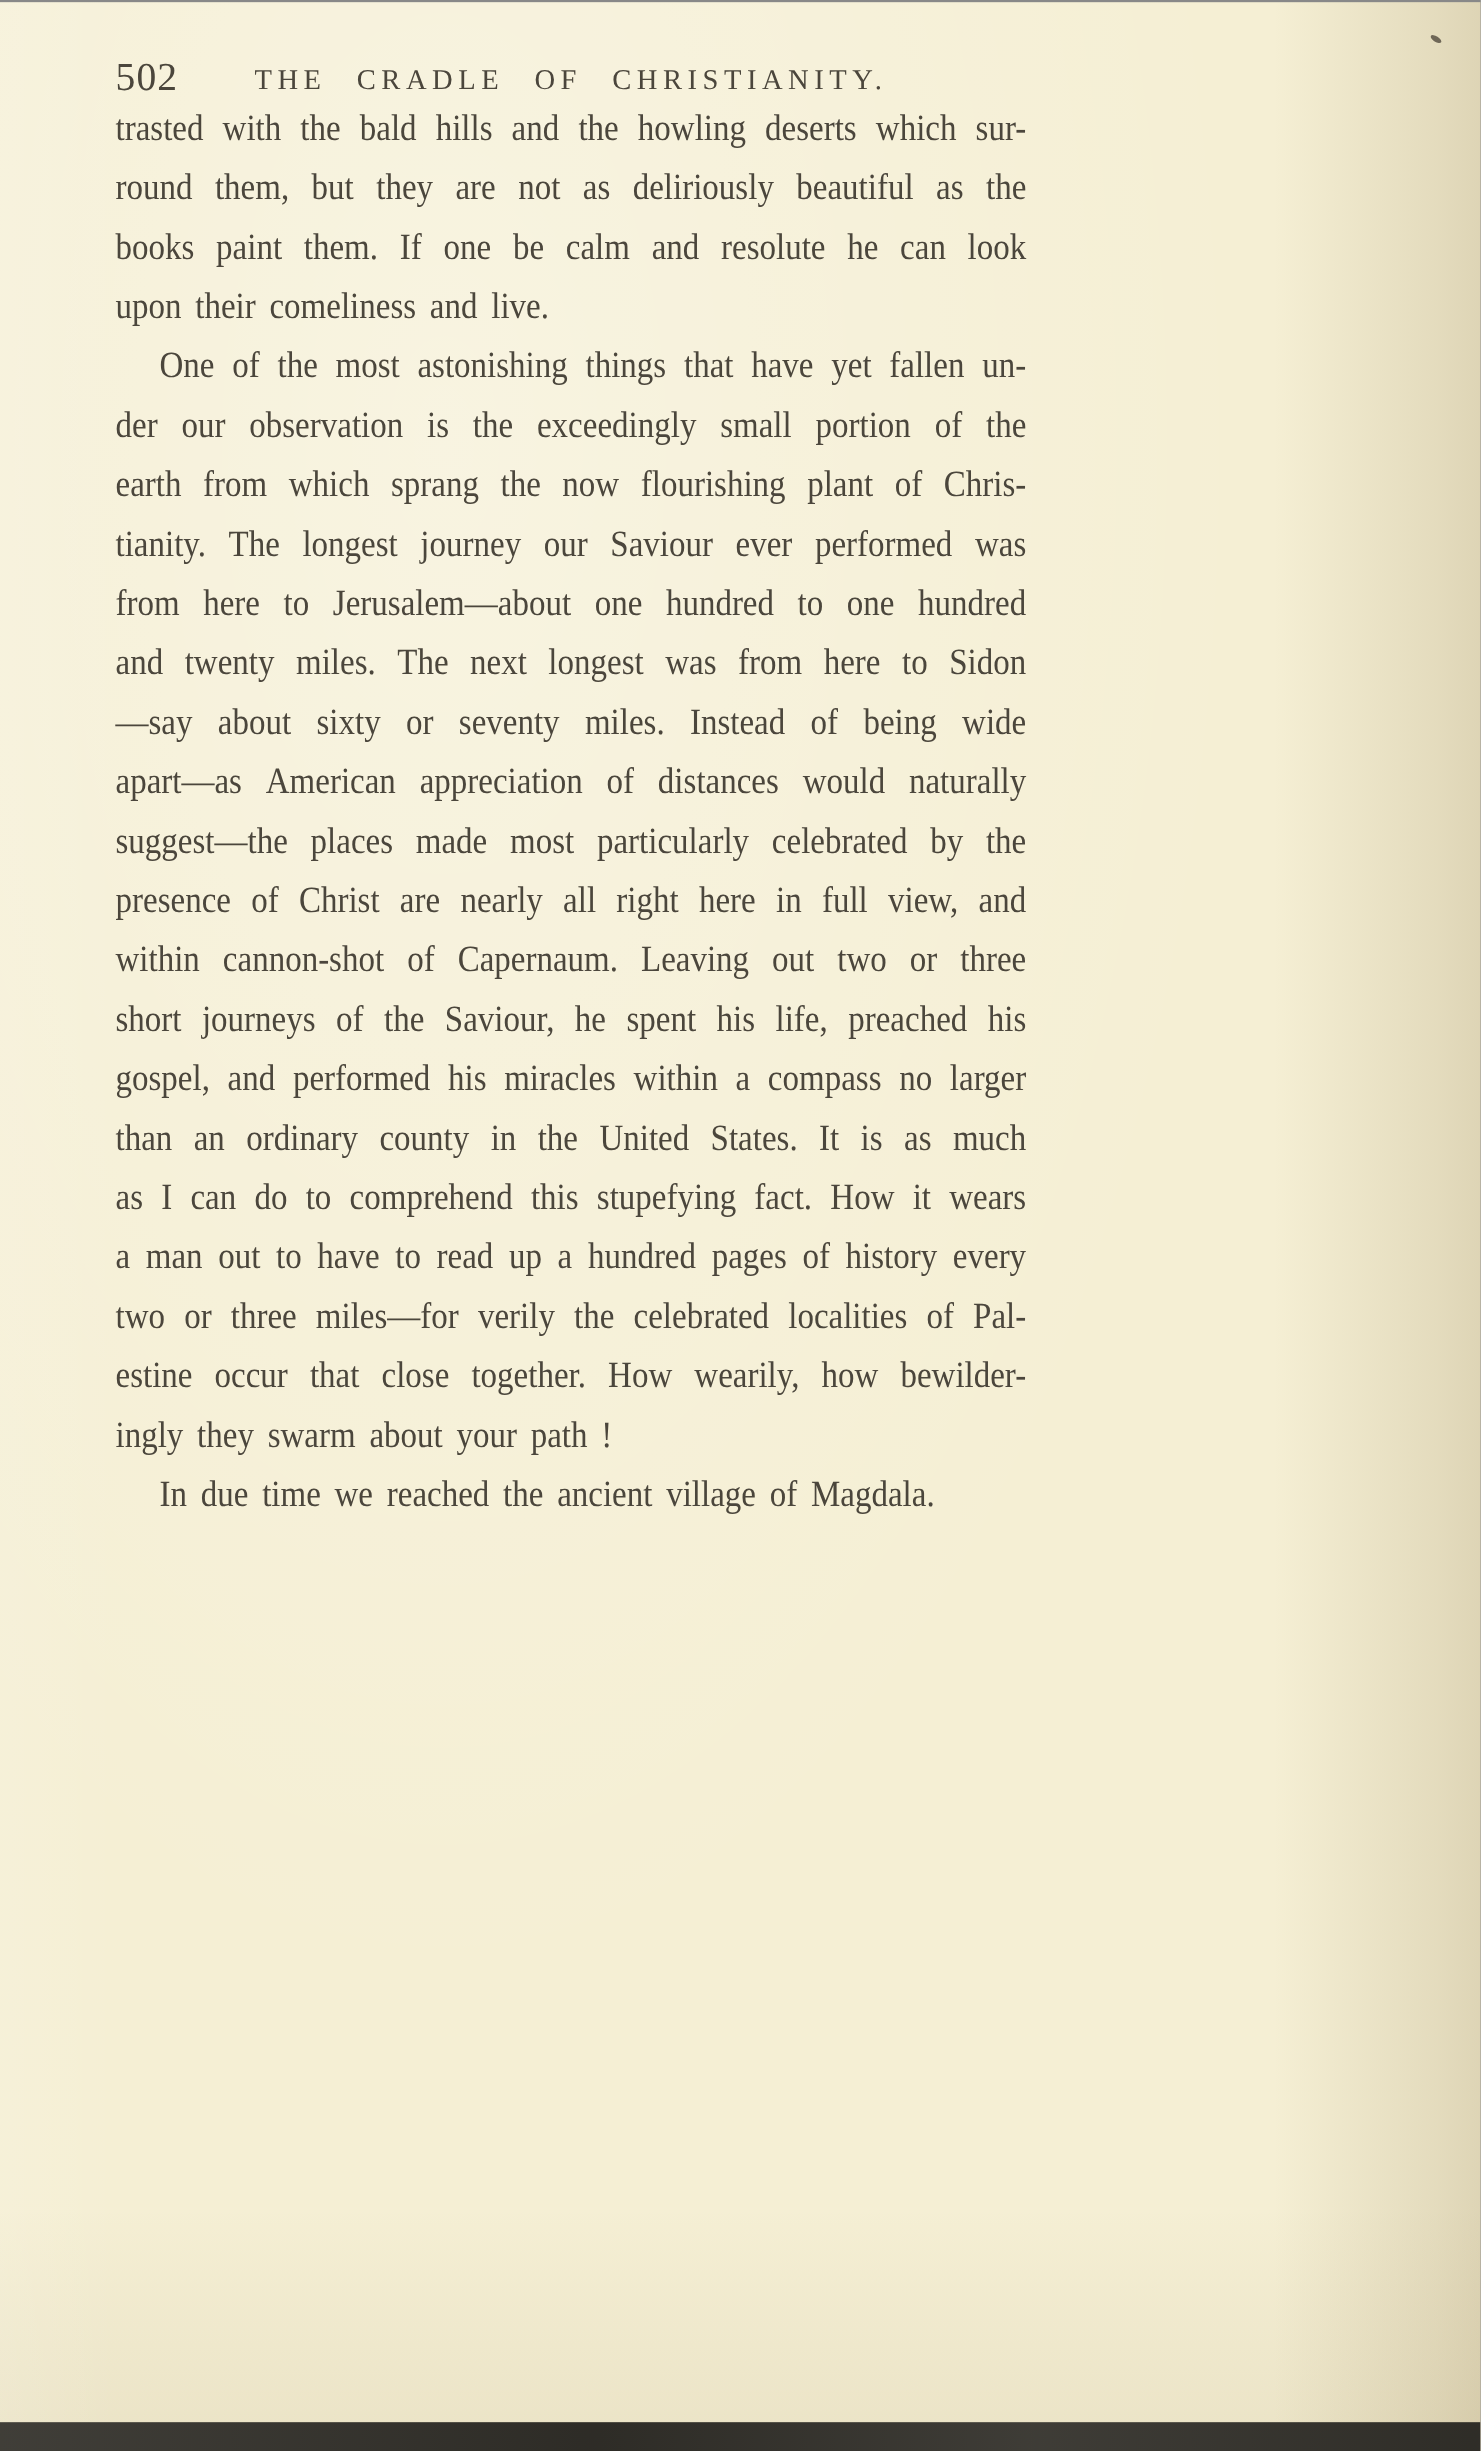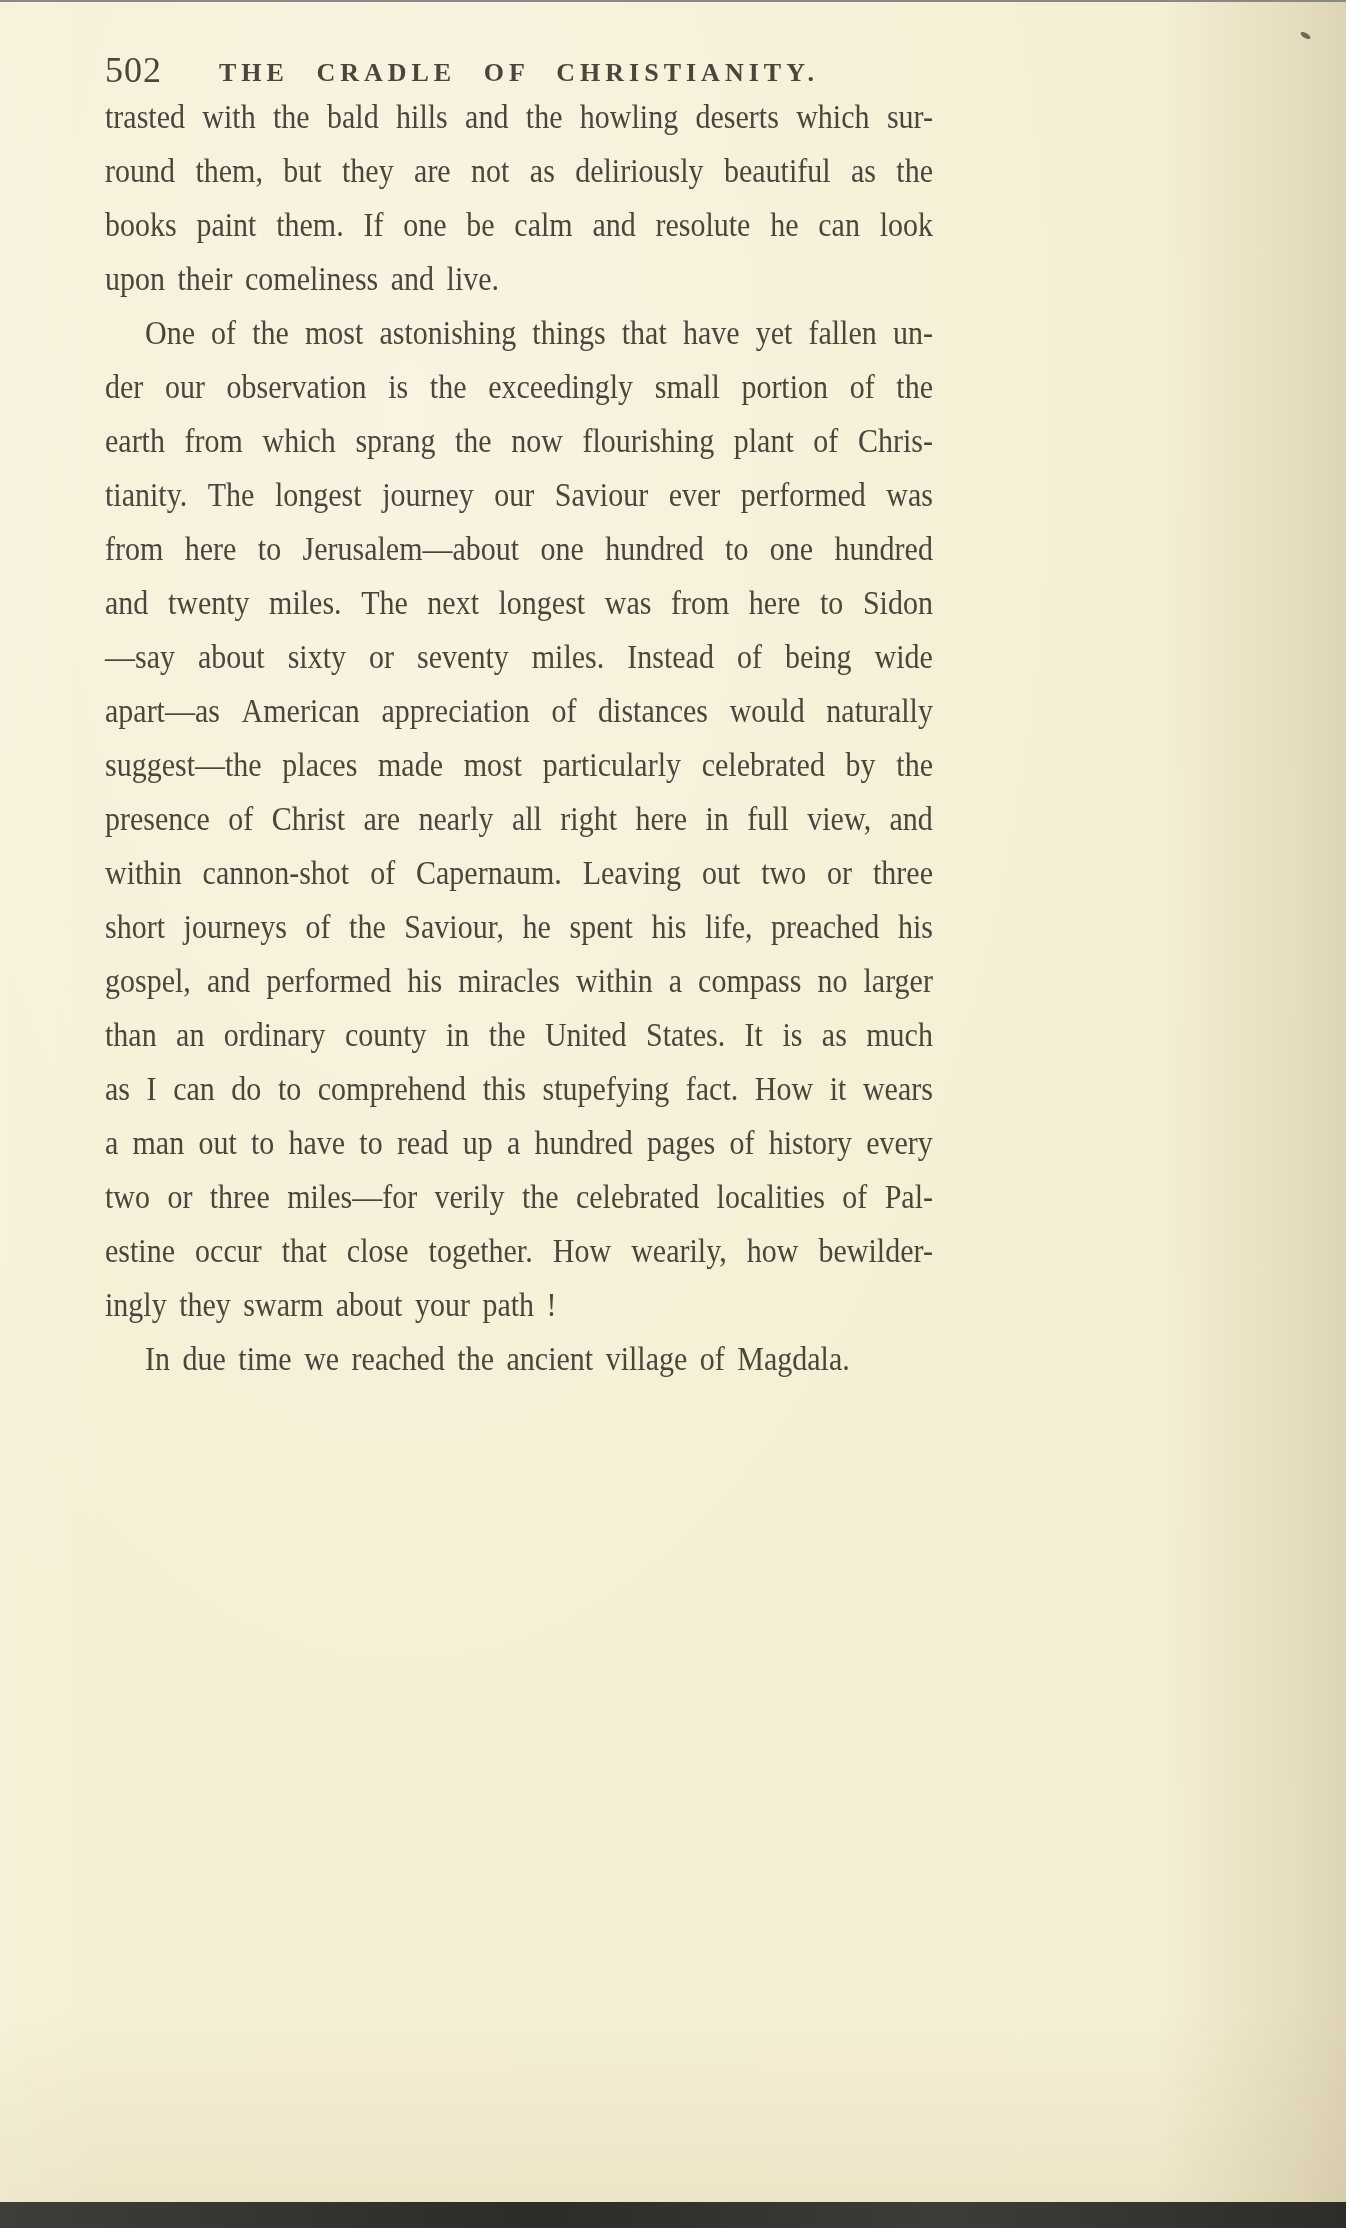--- a/index.html
+++ b/index.html
@@ -31,21 +31,21 @@
     line-height: 40px;
     letter-spacing: 1px;
   }
   .running-head {
     position: absolute;
     left: 0; right: 0;
     top: 6px;
     text-align: center;
     font-size: 26px;
     line-height: 34px;
-    font-weight: bold;
+    font-weight: normal;
     letter-spacing: 5px;
     word-spacing: 16px;
     white-space: nowrap;
   }
   .body-block {
     position: absolute;
     top: 88px;
     left: 105px;
     width: 828px;
   }

